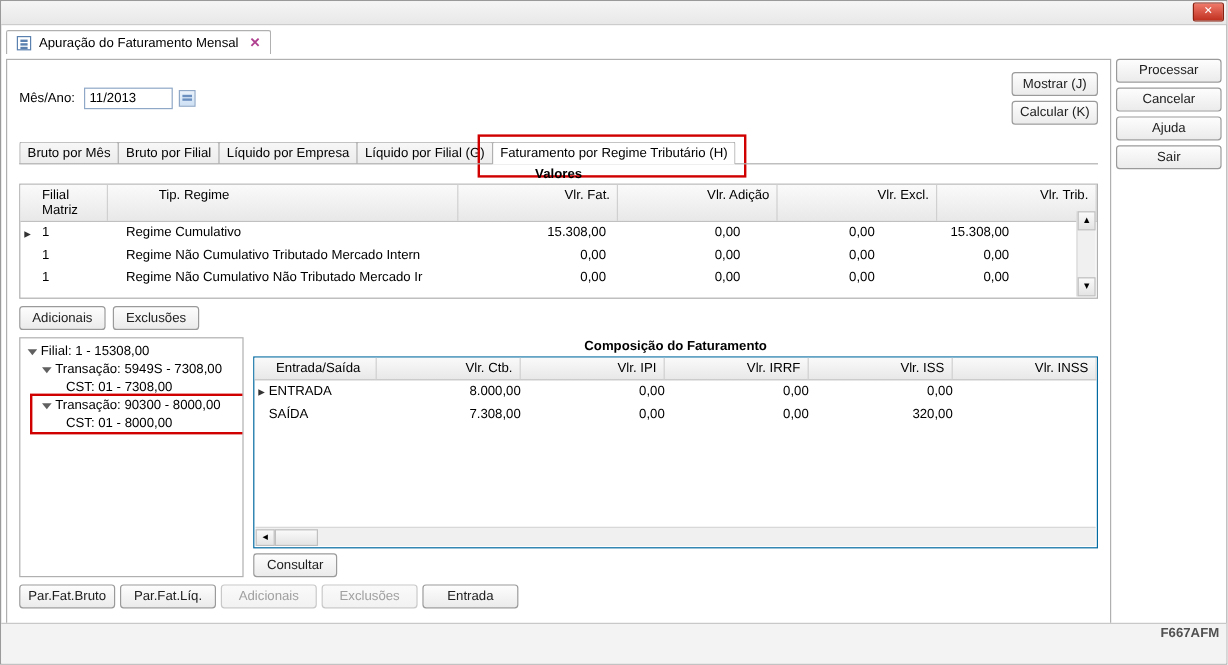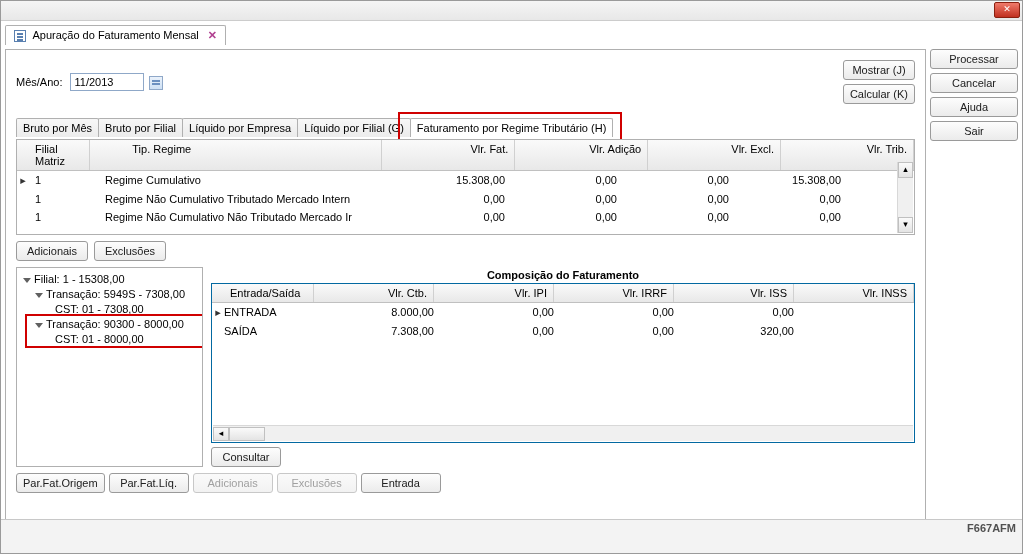--- a/index.html
+++ b/index.html
@@ -106,20 +106,21 @@
         <div class="inner-tab"><span>Bruto por Mês</span></div>
         <div class="inner-tab"><span>Bruto por Filial</span></div>
         <div class="inner-tab"><span>Líquido por Empresa</span></div>
         <div class="inner-tab"><span>Líquido por Filial (G)</span></div>
         <div class="inner-tab active" style="position:relative;">
           <span>Faturamento por Regime Tributário (H)</span>
         </div>
         <div class="tab-highlight" style="left:382px; top:-6px; width:224px; height:36px;"></div>
       </div>
 
+      <div class="valores-label">Valores</div>
 
       <div class="grid1" style="height:96px;">
         <div class="grid-head" style="padding-left:12px;gap:36px;">
           <div class="gh col-fm">Filial Matriz</div>
           <div class="gh col-tr">Tip. Regime</div>
           <div class="gh col-num">Vlr. Fat.</div>
           <div class="gh col-num">Vlr. Adição</div>
           <div class="gh col-num">Vlr. Excl.</div>
           <div class="gh col-num">Vlr. Trib.</div>
         </div>
@@ -208,21 +209,21 @@
               <div class="thumb"></div>
             </div>
           </div>
           <div class="consultar-row">
             <div class="btn" style="display:inline-block; min-width:70px;"><span>Consultar</span></div>
           </div>
         </div>
       </div>
 
       <div class="bottom-bar">
-        <div class="btn"><span>Par.Fat.Origem</span></div>
+        <div class="btn"><span>Par.Fat.Bruto</span></div>
         <div class="btn"><span>Par.Fat.Líq.</span></div>
         <div class="btn disabled"><span>Adicionais</span></div>
         <div class="btn disabled"><span>Exclusões</span></div>
         <div class="btn"><span>Entrada</span></div>
       </div>
 
     </div>
 
     <div class="side-panel">
       <div class="btn"><span>Processar</span></div>

